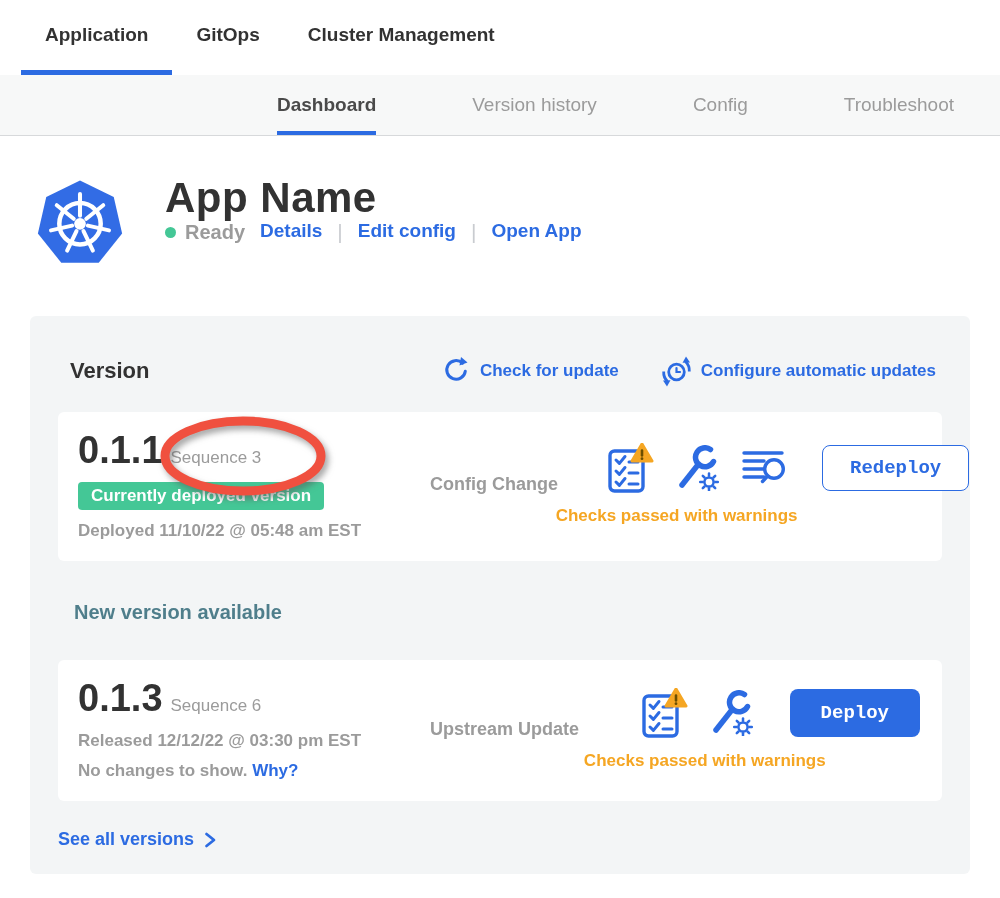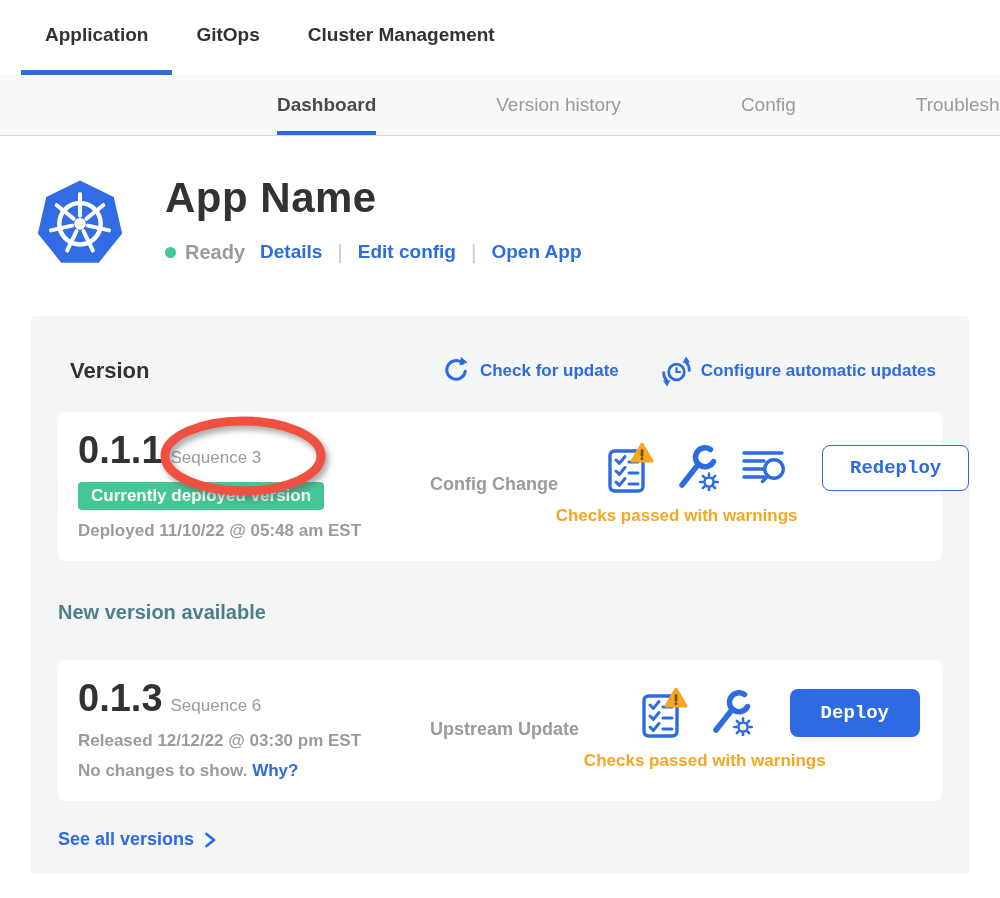--- a/index.html
+++ b/index.html
@@ -16,31 +16,31 @@
   .i-fill{fill:var(--accent-blue)}
   .warn-fill{fill:var(--orange);stroke:var(--orange)}
 
   
   .top-nav{display:flex;height:75px;padding-left:21px;background:#fff}
   .top-tab{display:flex;align-items:center;padding:0 24px;font-size:19px;font-weight:bold;
            color:var(--dark-text);border-bottom:5px solid transparent;cursor:pointer;white-space:nowrap}
   .top-tab.active{border-bottom-color:var(--accent-blue)}
 
   
-  .sub-nav{display:flex;height:61px;padding-left:277px;gap:120px;background:var(--subnav-bg);
+  .sub-nav{display:flex;height:61px;padding-left:277px;gap:96px;background:var(--subnav-bg);
            border-bottom:1px solid var(--border-gray);overflow:hidden}
   .sub-tab{display:flex;align-items:center;font-size:19px;color:var(--gray-text);
            border-bottom:4px solid transparent;padding-top:3px;cursor:pointer;white-space:nowrap}
   .sub-tab.active{color:#4a4a4a;font-weight:bold;border-bottom-color:var(--accent-blue)}
 
   
   .app-header{display:flex;margin:38px 0 0 35px;gap:40px}
   .k8s-icon{width:90px;height:96px;flex:none}
   .app-title{font-size:42px;font-weight:bold;letter-spacing:.5px;margin:2px 0 0;line-height:1.05}
-  .status-row{display:flex;align-items:center;margin-top:20px;gap:15px}
+  .status-row{display:flex;margin-top:0;gap:15px}
   .status-ready{display:flex;align-items:center;gap:9px;font-size:20px;font-weight:bold;color:var(--gray-text)}
   .dot{width:11px;height:11px;border-radius:50%;background:var(--green)}
   .hlink{font-size:19px;font-weight:bold;color:var(--accent-blue);cursor:pointer;white-space:nowrap}
   .sep{color:#c9ccd0;font-size:21px;font-weight:normal}
 
   
   .version-panel{margin:46px 30px 0;background:var(--panel-bg);border-radius:6px;padding:30px 28px 24px}
   .panel-head{display:flex;align-items:center}
   .panel-title{font-size:22px;font-weight:bold;margin:12px}
   .panel-actions{margin-left:auto;display:flex;align-items:center;gap:42px;padding-right:6px}
@@ -62,21 +62,21 @@
             color:var(--gray-text);white-space:nowrap}
   .card-right{margin-left:auto;display:flex;flex-direction:column;align-items:center;align-self:center}
   .icons-row{display:flex;align-items:center;gap:21px}
   .btn{font-family:Liberation Mono, monospace;font-size:19px;font-weight:bold;border-radius:8px;cursor:pointer;
        margin-left:14px;white-space:nowrap}
   .btn-outline{background:#fff;color:var(--accent-blue);border:1.5px solid var(--accent-blue);padding:11px 27px}
   .btn-solid{background:var(--accent-blue);color:#fff;border:none;padding:13px 31px}
   .checks{margin-top:13px;font-size:17px;font-weight:bold;color:var(--orange);white-space:nowrap}
   .shift-a{transform:translateX(-112px)}
   .shift-b{transform:translateX(-76px)}
-  .new-version-heading{margin:40px 0 0;font-size:20px;font-weight:bold;color:var(--teal-heading)}
+  .new-version-heading{margin:40px 16px 0;font-size:20px;font-weight:bold;color:var(--teal-heading)}
   .see-all{display:inline-flex;align-items:center;gap:10px;margin-top:28px;font-size:18px;
            font-weight:bold;color:var(--accent-blue);cursor:pointer}
 
   
   .annotation{position:absolute;left:78px;top:-16px;width:174px;height:86px;pointer-events:none;
               filter:drop-shadow(3px 4px 3px rgba(90,90,90,.55));z-index:5}
 </style>
 </head>
 <body>
 

